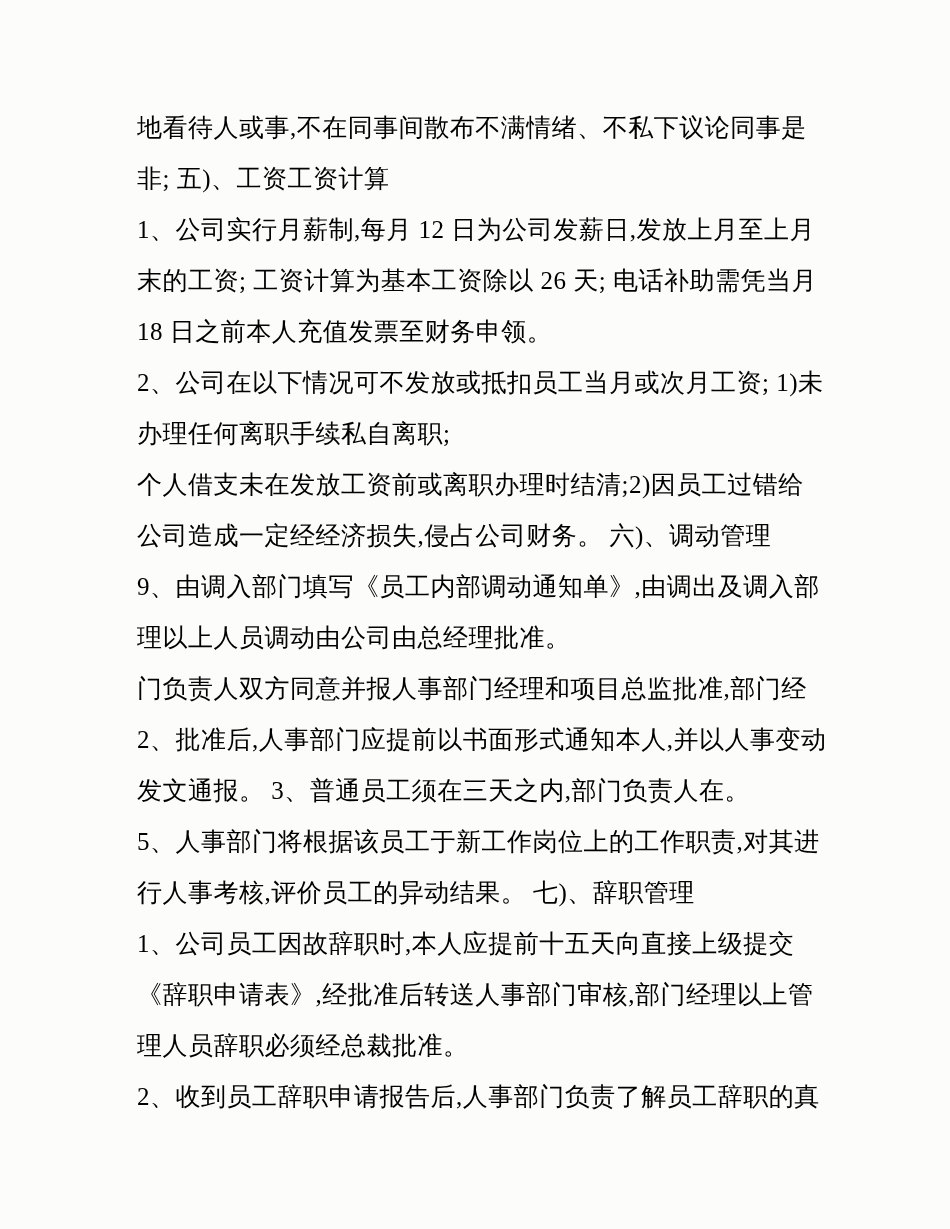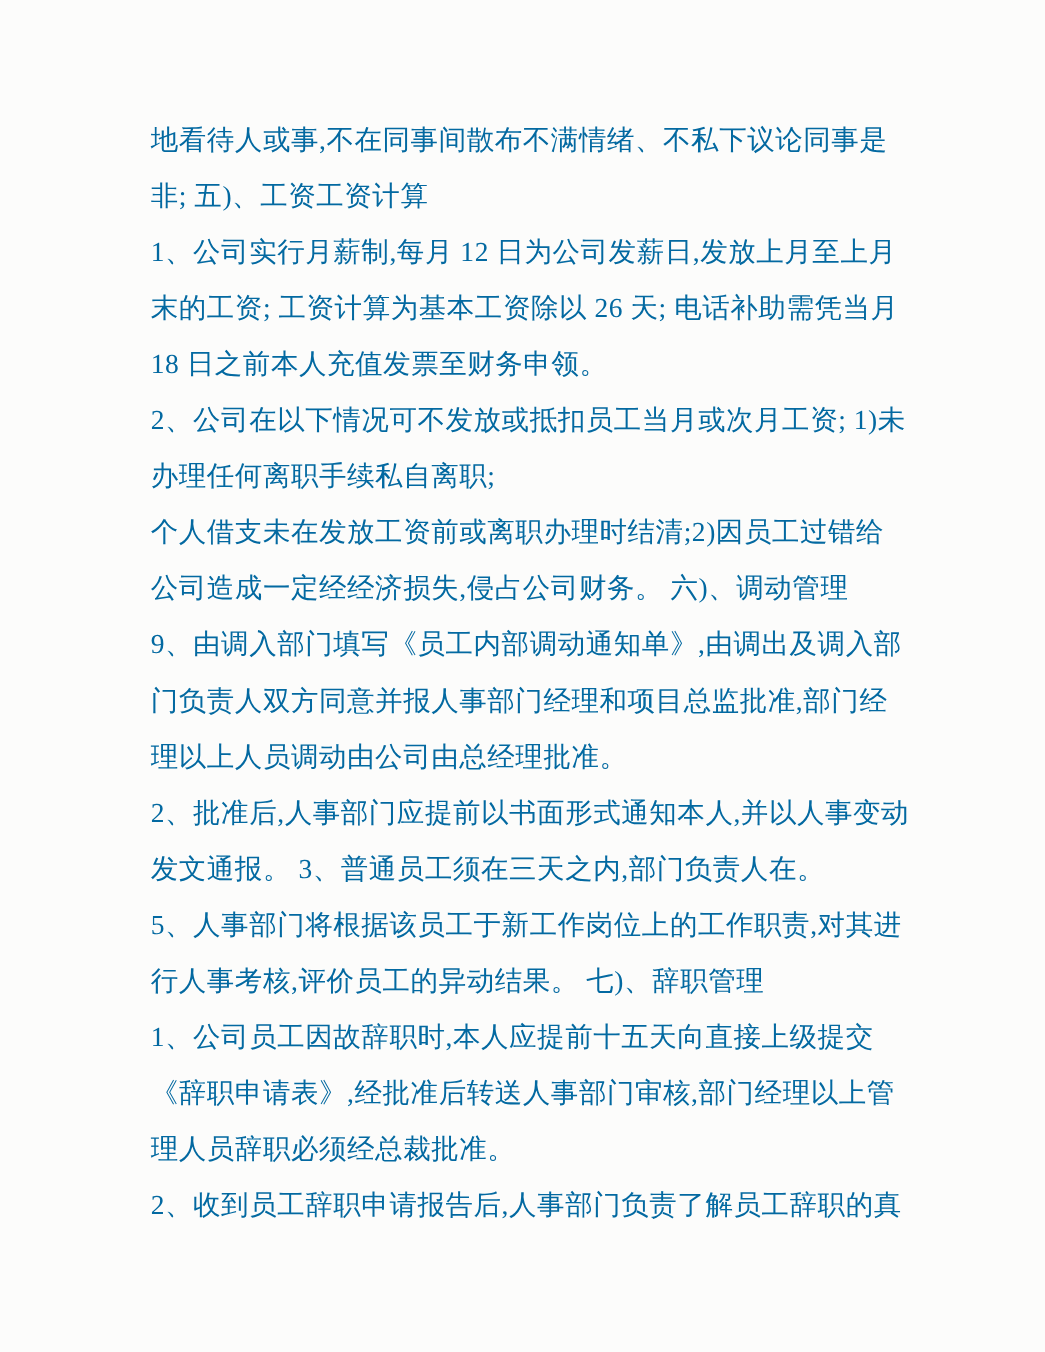--- a/index.html
+++ b/index.html
@@ -18,21 +18,21 @@
       inset: 0;
       background: #fcfcfb;
     }
     .doc-body {
       box-sizing: border-box;
       width: 100%;
       padding: 102px 95px 0 137px;
       font-family: "Liberation Serif", "DejaVu Serif", serif;
       font-size: 25px;
       line-height: 51px;
-      color: #0369a1;
+      color: #000000;
       text-align: left;
     }
     .text-line {
       white-space: pre;
       letter-spacing: 0.5px;
     }
   </style>
 </head>
 <body>
 
@@ -41,22 +41,22 @@
     <div class="text-line">地看待人或事,不在同事间散布不满情绪、不私下议论同事是</div>
     <div class="text-line">非; 五)、工资工资计算</div>
     <div class="text-line">1、公司实行月薪制,每月 12 日为公司发薪日,发放上月至上月</div>
     <div class="text-line">末的工资; 工资计算为基本工资除以 26 天; 电话补助需凭当月</div>
     <div class="text-line">18 日之前本人充值发票至财务申领。</div>
     <div class="text-line">2、公司在以下情况可不发放或抵扣员工当月或次月工资; 1)未</div>
     <div class="text-line">办理任何离职手续私自离职;</div>
     <div class="text-line">个人借支未在发放工资前或离职办理时结清;2)因员工过错给</div>
     <div class="text-line">公司造成一定经经济损失,侵占公司财务。 六)、调动管理</div>
     <div class="text-line">9、由调入部门填写《员工内部调动通知单》,由调出及调入部</div>
+    <div class="text-line">理以上人员调动由公司由总经理批准。</div>
     <div class="text-line">门负责人双方同意并报人事部门经理和项目总监批准,部门经</div>
-    <div class="text-line">理以上人员调动由公司由总经理批准。</div>
     <div class="text-line">2、批准后,人事部门应提前以书面形式通知本人,并以人事变动</div>
     <div class="text-line">发文通报。 3、普通员工须在三天之内,部门负责人在。</div>
     <div class="text-line">5、人事部门将根据该员工于新工作岗位上的工作职责,对其进</div>
     <div class="text-line">行人事考核,评价员工的异动结果。 七)、辞职管理</div>
     <div class="text-line">1、公司员工因故辞职时,本人应提前十五天向直接上级提交</div>
     <div class="text-line">《辞职申请表》,经批准后转送人事部门审核,部门经理以上管</div>
     <div class="text-line">理人员辞职必须经总裁批准。</div>
     <div class="text-line">2、收到员工辞职申请报告后,人事部门负责了解员工辞职的真</div>
   </div>
 </div>

